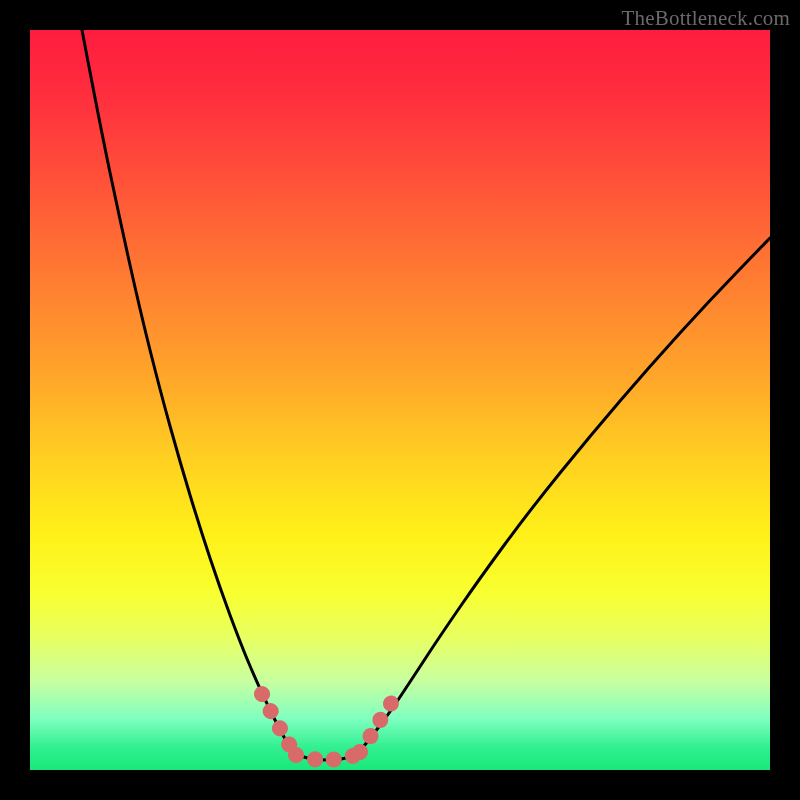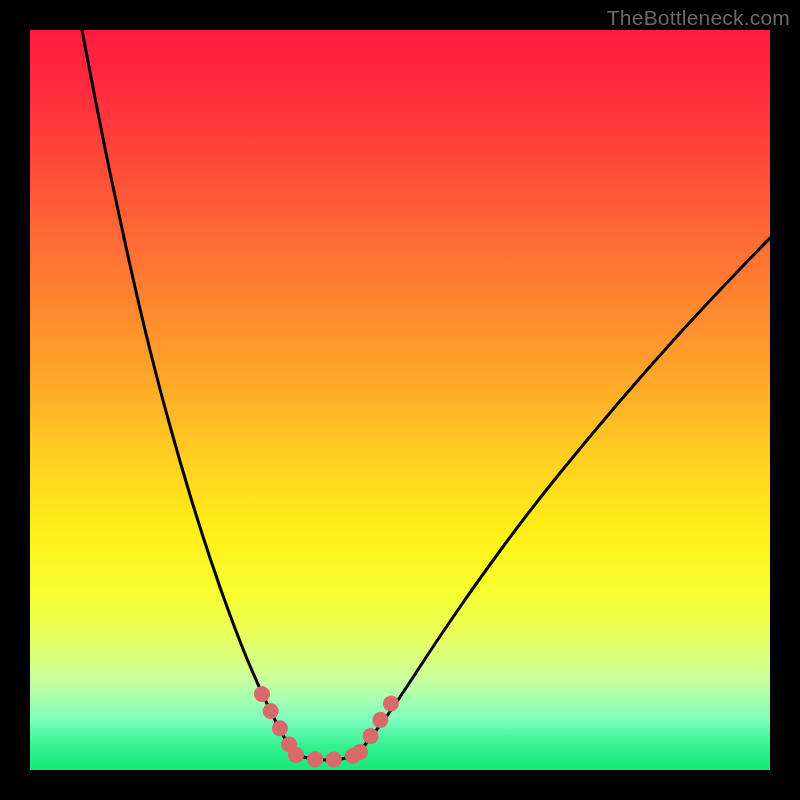--- a/index.html
+++ b/index.html
@@ -49,20 +49,21 @@
     );
   }
   .watermark {
     position: absolute;
     top: 6px;
     right: 10px;
     font-size: 21px;
     font-weight: 500;
     color: #6a6a6a;
     letter-spacing: 0.2px;
+    font-family: Liberation Serif, serif;
   }
   svg.curve-layer {
     position: absolute;
     inset: 0;
     width: 740px;
     height: 740px;
   }
 </style>
 </head>
 <body>

